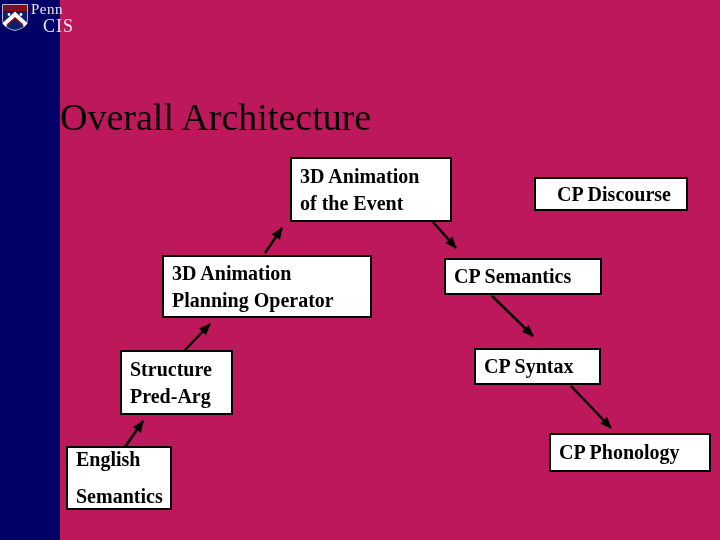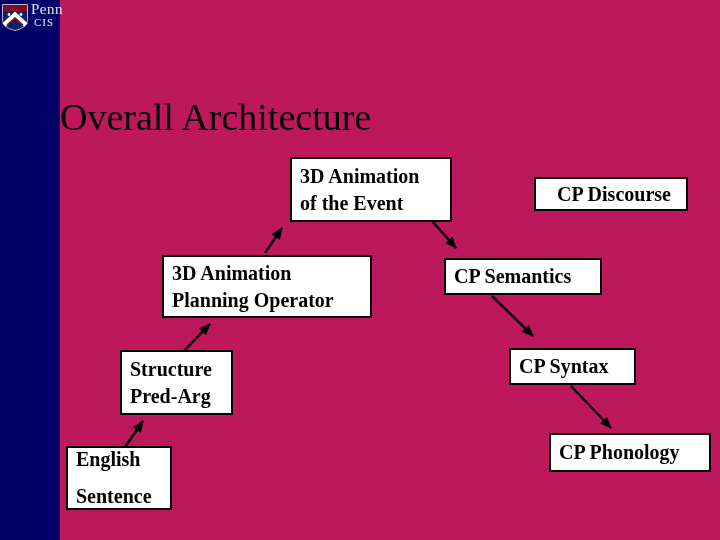--- a/index.html
+++ b/index.html
@@ -9,21 +9,21 @@
   }
   .sidebar{
     position:absolute;left:0;top:0;width:60px;height:540px;background:#000066;
   }
   .logo{
     position:absolute;left:2px;top:2px;width:76px;height:32px;display:flex;align-items:flex-start;
   }
   .shield{display:block;margin-top:2px;}
   .brand{margin-left:3px;line-height:1;color:#e9e9f2;font-family:"Liberation Serif",serif;}
   .brand .b1{display:block;font-size:15px;letter-spacing:0.5px;}
-  .brand .b2{display:block;font-size:11px;margin-left:3px;margin-top:0px;letter-spacing:1px;}
+  .brand .b2{display:block;font-size:18px;margin-left:12px;margin-top:0px;letter-spacing:1px;}
   .title{
     position:absolute;left:60px;top:70px;width:630px;
     font-size:38px;font-weight:normal;color:#000;
   }
   .node{
     position:absolute;background:#fff;border:2px solid #000;box-sizing:border-box;
     display:flex;flex-direction:column;justify-content:center;
     padding-left:8px;padding-right:2px;
     font-weight:bold;font-size:20px;font-family:"Liberation Serif",serif;
   }
@@ -90,28 +90,28 @@
   <div class="node" style="left:444px;top:258px;width:158px;height:37px;font-family:Liberation Serif, serif;">
     <span class="nl">CP Semantics</span>
     <span class="nl"></span>
   </div>
 
   <div class="node" style="left:120px;top:350px;width:113px;height:65px;">
     <span class="nl">Structure</span>
     <span class="nl">Pred-Arg</span>
   </div>
 
-  <div class="node" style="left:509px;top:348px;width:127px;height:37px;">
+  <div class="node" style="left:474px;top:348px;width:127px;height:37px;">
     <span class="nl">CP Syntax</span>
     <span class="nl"></span>
   </div>
 
   <div class="node" style="left:66px;top:446px;width:106px;height:64px;gap:10px;">
     <span class="nl">English</span>
-    <span class="nl">Sentence</span>
+    <span class="nl">Semantics</span>
   </div>
 
   <div class="node" style="left:549px;top:433px;width:162px;height:39px;">
     <span class="nl">CP Phonology</span>
     <span class="nl"></span>
   </div>
 
 </div>
 
 </body></html>

